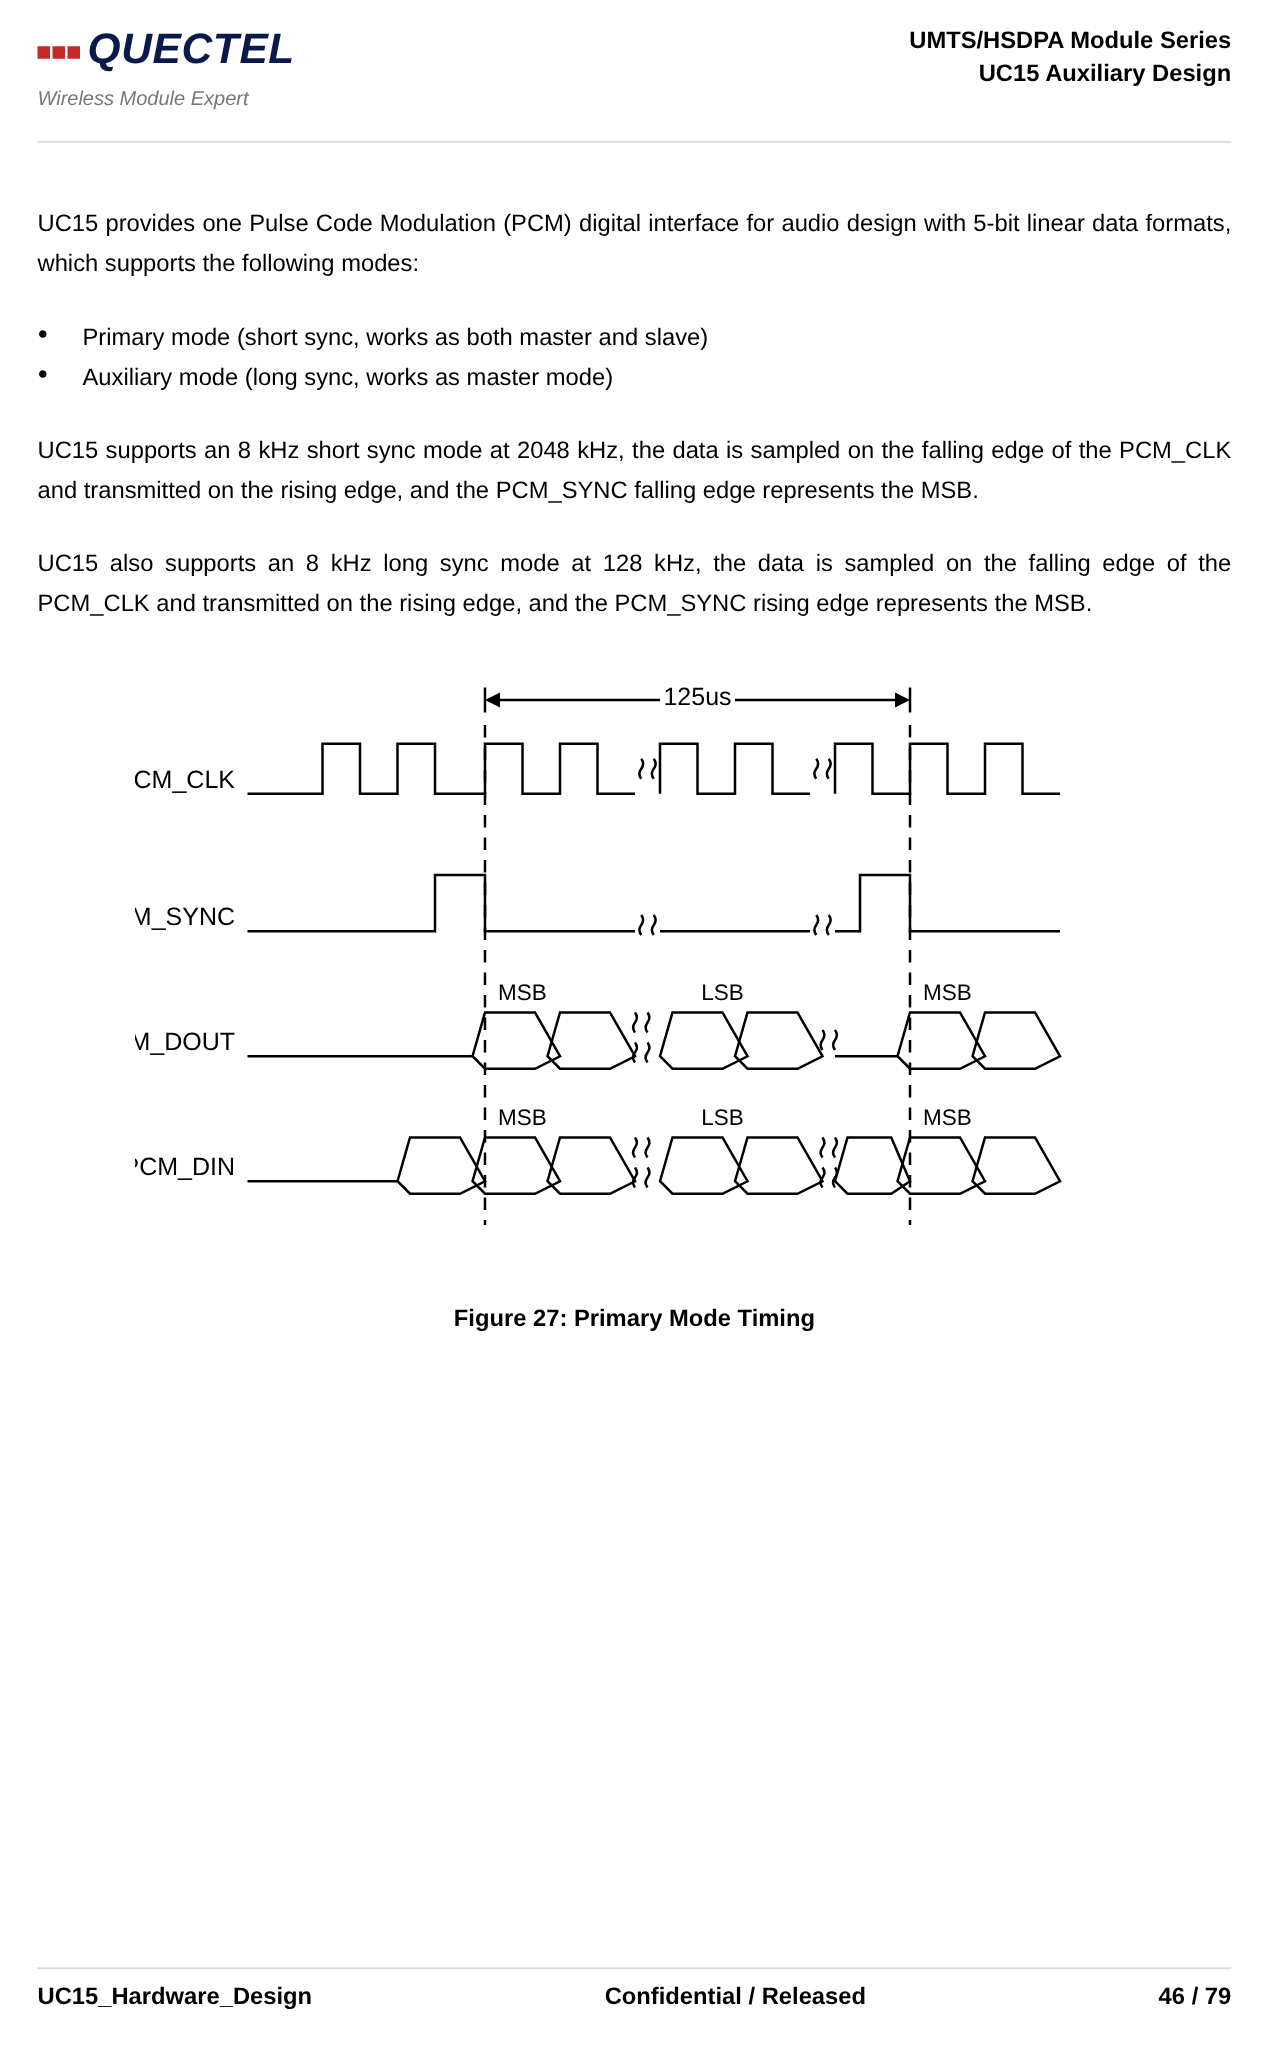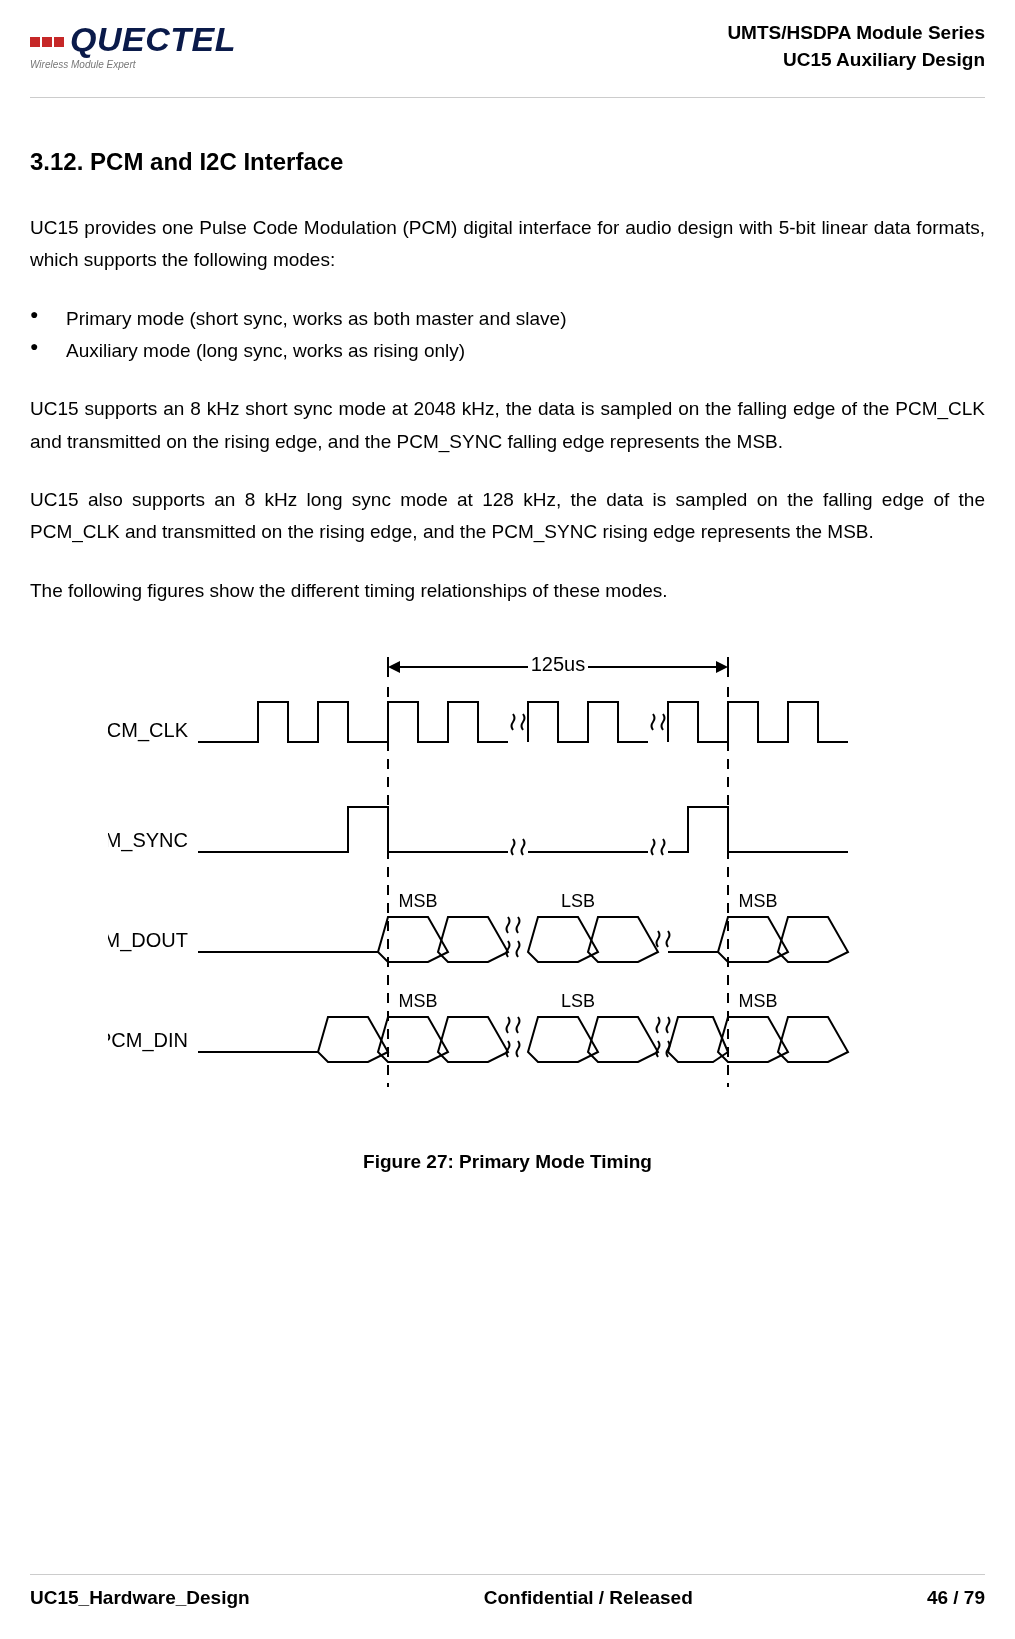--- a/index.html
+++ b/index.html
@@ -23,21 +23,21 @@
     .logo-main { display: flex; align-items: center; gap: 6px; }
     .logo-text {
       font-size: 34px;
       font-weight: 900;
       font-style: italic;
       color: #0a1a4a;
       letter-spacing: 0.5px;
     }
     .logo-squares { display: flex; gap: 2px; margin-top: 4px; }
     .logo-sq { width: 10px; height: 10px; background: #c62828; }
-    .logo-sub { font-size: 10px; color: #777; font-style: italic; margin-top: 0; }
+    .logo-sub { font-size: 16px; color: #777; font-style: italic; margin-top: 12px; }
     .header-right { text-align: right; font-size: 19px; font-weight: 700; line-height: 1.4; }
     .content { padding: 50px 0 0 0; }
     .section-heading { font-size: 24px; font-weight: 700; margin-bottom: 36px; }
     .para { font-size: 19px; line-height: 1.7; margin-bottom: 26px; text-align: justify; }
     .bullet-list { list-style: none; margin-bottom: 26px; }
     .bullet-list li { font-size: 19px; line-height: 1.7; padding-left: 36px; position: relative; }
     .bullet-list li::before {
       content: "●"; position: absolute; left: 0; top: 0; font-size: 14px;
     }
     .diagram-wrap { width: 100%; text-align: center; margin-top: 40px; }
@@ -65,32 +65,30 @@
     </div>
     <span class="logo-sub">Wireless Module Expert</span>
   </div>
   <div class="header-right">
     <div>UMTS/HSDPA Module Series</div>
     <div>UC15 Auxiliary Design</div>
   </div>
 </div>
 
 <div class="content">
-  <h2 class="section-heading">3.12. PCM and I2C Interface</h2>
 
   <p class="para">UC15 provides one Pulse Code Modulation (PCM) digital interface for audio design with 5-bit linear data formats, which supports the following modes:</p>
 
   <ul class="bullet-list">
     <li>Primary mode (short sync, works as both master and slave)</li>
-    <li>Auxiliary mode (long sync, works as rising only)</li>
+    <li>Auxiliary mode (long sync, works as master mode)</li>
   </ul>
 
   <p class="para">UC15 supports an 8 kHz short sync mode at 2048 kHz, the data is sampled on the falling edge of the PCM_CLK and transmitted on the rising edge, and the PCM_SYNC falling edge represents the MSB.</p>
   <p class="para">UC15 also supports an 8 kHz long sync mode at 128 kHz, the data is sampled on the falling edge of the PCM_CLK and transmitted on the rising edge, and the PCM_SYNC rising edge represents the MSB.</p>
-  <p class="para">The following figures show the different timing relationships of these modes.</p>
 
   <div class="diagram-wrap">
     <div class="diagram">
       <svg width="800" height="460" viewBox="0 0 800 460">
         <defs>
           <g id="break" stroke="#000" stroke-width="2" fill="none">
             <path d="M-5,-8 Q-2,-4 -5,0 Q-8,4 -5,8"></path>
             <path d="M5,-8 Q8,-4 5,0 Q2,4 5,8"></path>
           </g>
         </defs>

